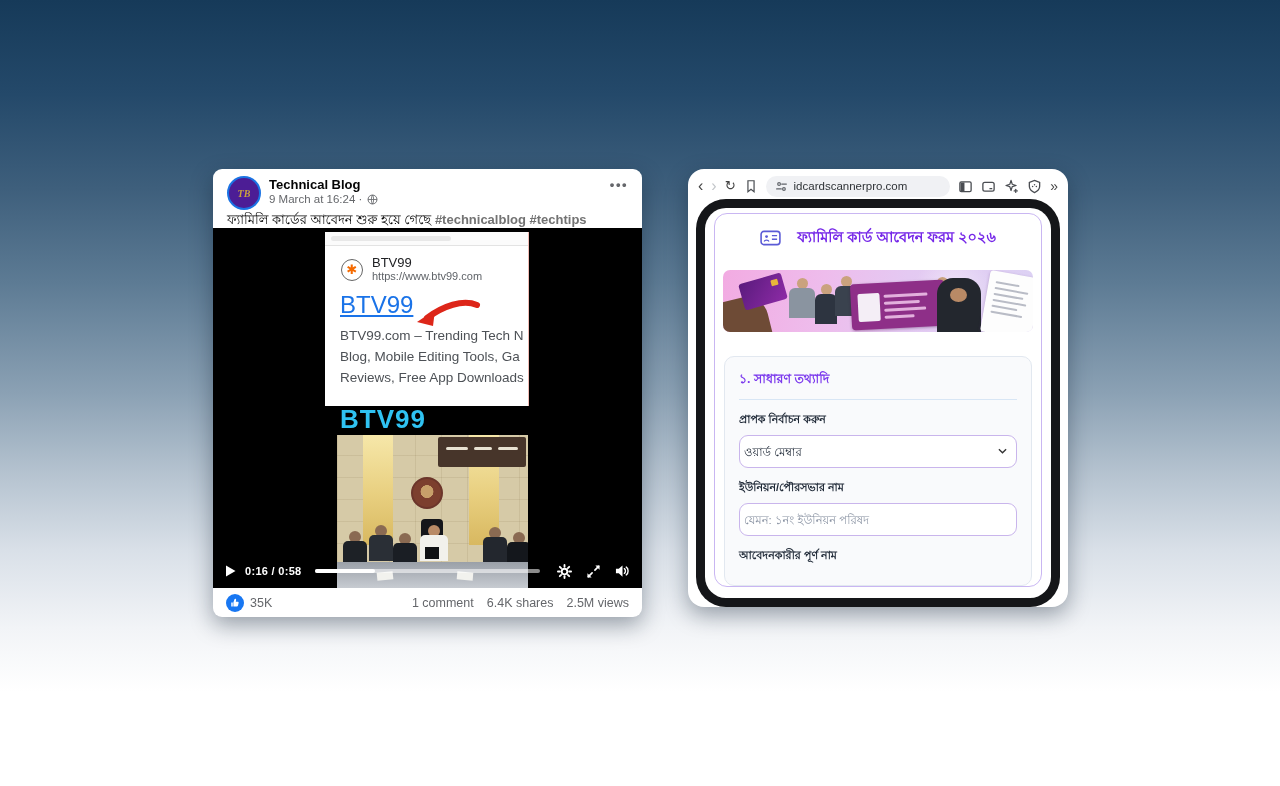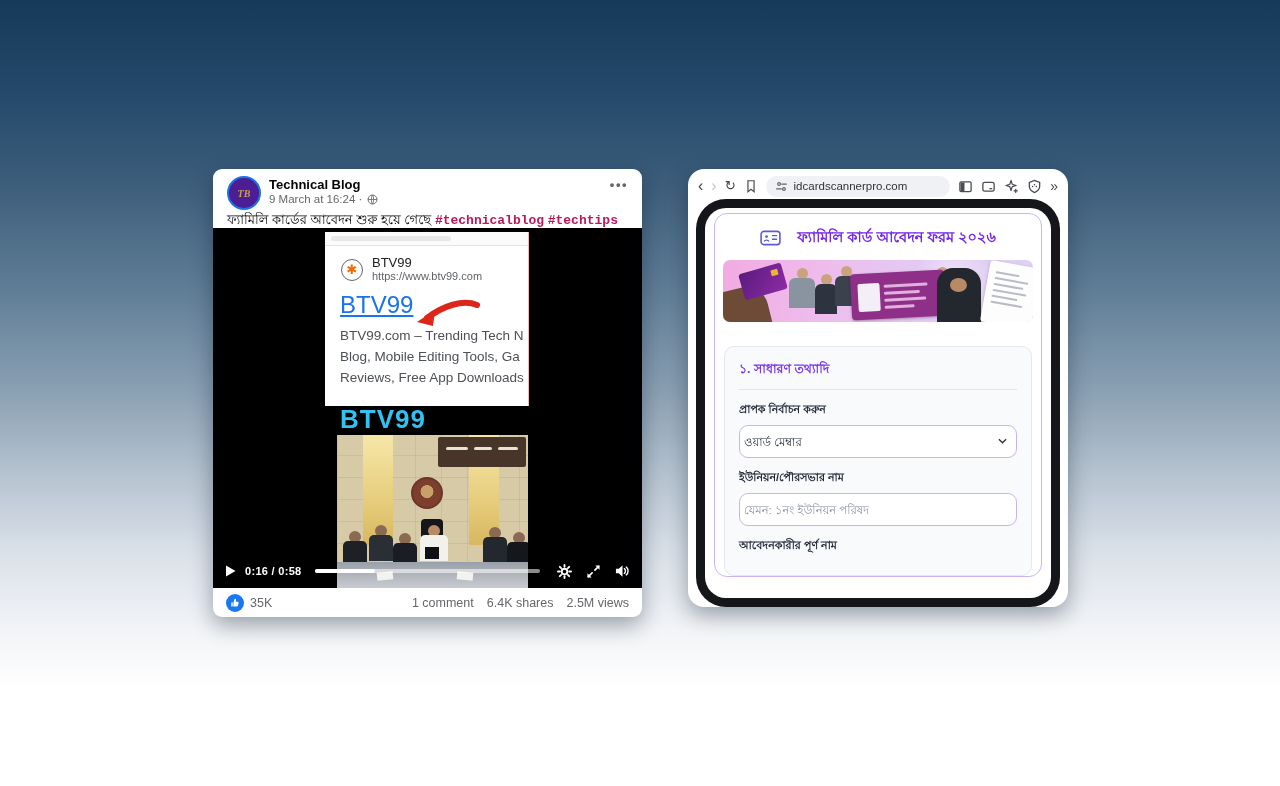--- a/index.html
+++ b/index.html
@@ -13,21 +13,21 @@
   
   .fb-card{position:absolute;left:213px;top:169px;width:429px;height:448px;background:#fff;border-radius:9px;overflow:hidden;}
   .fb-header{position:relative;height:42px;padding:7px 14px 0;box-sizing:border-box;display:flex;}
   .fb-avatar{width:34px;height:34px;border-radius:50%;background:#4c1d95;border:2px solid #1b74e4;box-sizing:border-box;display:flex;align-items:center;justify-content:center;flex:0 0 auto;}
   .fb-avatar span{font-family:"Liberation Serif","DejaVu Serif",serif;font-style:italic;font-weight:bold;font-size:10px;color:#c9a23f;}
   .fb-names{margin-left:8px;padding-top:1px;}
   .fb-author{font-size:13px;font-weight:700;color:#050505;line-height:15px;}
   .fb-meta{font-size:11.5px;color:#65676b;line-height:14px;display:flex;align-items:center;gap:5px;}
   .fb-menu{position:absolute;right:14px;top:8px;color:#65676b;font-size:13px;letter-spacing:1.5px;font-weight:700;cursor:pointer;}
   .fb-text{padding:0 14px;font-size:13px;line-height:17px;height:17px;color:#050505;white-space:nowrap;overflow:hidden;}
-  .fb-text a{color:#be185d;text-decoration:none;font-weight:600;font-family:Liberation Mono, monospace;}
+  .fb-text a{color:#737373;text-decoration:none;font-weight:600;}
   
   .fb-video{position:relative;height:360px;background:#000;overflow:hidden;}
   .white-col{position:absolute;left:112px;top:4px;width:203px;height:174px;background:#fff;border-right:1px solid rgba(210,60,40,.35);overflow:hidden;}
   .white-col .topbars{height:13px;border-bottom:1px solid #e3e3e3;position:relative;background:#fbfbfb;}
   .white-col .topbars i{position:absolute;left:6px;top:4px;width:120px;height:5px;background:#e8e8e8;border-radius:3px;}
   .sr-row{display:flex;align-items:center;margin:10px 0 0 16px;gap:9px;}
   .sr-favicon{width:22px;height:22px;border-radius:50%;border:1.5px solid #666;box-sizing:border-box;display:flex;align-items:center;justify-content:center;color:#f56a00;font-size:13px;font-weight:700;}
   .sr-sitename{font-size:13px;color:#202124;line-height:14px;}
   .sr-url{font-size:11px;color:#5f6368;line-height:13px;white-space:nowrap;}
   .sr-link{margin:9px 0 0 15px;font-size:24px;color:#1a73e8;line-height:26px;display:inline-block;}
@@ -69,21 +69,21 @@
   .phone{position:absolute;left:688px;top:169px;width:380px;height:438px;background:#fff;border-radius:16px;overflow:hidden;}
   .ptoolbar{height:30px;display:flex;align-items:center;padding:2px 10px 0;gap:8px;}
   .nav-glyph{font-size:16px;line-height:16px;color:#454545;cursor:pointer;}
   .nav-glyph.dis{color:#c3c6ca;}
   .addr{flex:1;height:21px;background:#f0f1f4;border-radius:12px;display:flex;align-items:center;padding:0 9px;gap:6px;min-width:0;}
   .addr-url{font-size:11.5px;color:#2f3337;white-space:nowrap;overflow:hidden;}
   .tb-right{display:flex;align-items:center;gap:8px;}
   .bezel{position:absolute;left:8px;right:8px;top:30px;bottom:0;background:#151619;border-radius:30px;padding:9px;box-sizing:border-box;}
   .screen{width:100%;height:100%;background:#fff;border-radius:21px;overflow:hidden;box-sizing:border-box;}
   .page-card{margin:5px 9px;border:1.5px solid #c9b6f2;border-radius:13px;background:#fff;overflow:hidden;}
-  .page-title{display:flex;align-items:center;justify-content:center;gap:16px;padding:12px 6px 10px;color:#7527e8;font-size:14.5px;font-weight:700;}
+  .page-title{display:flex;align-items:center;justify-content:center;gap:16px;padding:12px 6px 20px;color:#7527e8;font-size:14.5px;font-weight:700;}
   .banner{position:relative;margin:0 8px;height:62px;border-radius:7px;overflow:hidden;
     background:linear-gradient(100deg,#f2abe2 0%,#eebcec 32%,#e4c9f2 58%,#dcd2f4 100%);}
   .bn-glow{position:absolute;right:40px;top:-18px;width:80px;height:80px;border-radius:50%;background:radial-gradient(circle,rgba(255,255,255,.5),rgba(255,255,255,0) 70%);}
   .bn-hand{position:absolute;left:-6px;bottom:-14px;width:52px;height:48px;background:#6e4b36;border-radius:12px 22px 4px 12px;transform:rotate(-14deg);}
   .bn-handcard{position:absolute;left:18px;top:8px;width:44px;height:27px;background:linear-gradient(135deg,#5a1b7d,#8d2ba6);border-radius:3px;transform:rotate(-16deg);}
   .bn-handcard i{position:absolute;right:5px;top:5px;width:7px;height:6px;background:#e9b53a;border-radius:1px;}
   .bn-fig{position:absolute;}
   .bn-fig .hd{width:11px;height:11px;border-radius:50%;margin:0 auto;background:#caa27e;}
   .bn-fig .bd{width:26px;height:30px;border-radius:6px 6px 0 0;margin-top:-1px;}
   .bn-bigcard{position:absolute;left:128px;top:12px;width:94px;height:46px;background:#8e2f88;border-radius:4px;transform:rotate(-3deg);box-shadow:0 1px 3px rgba(60,0,60,.35);}

